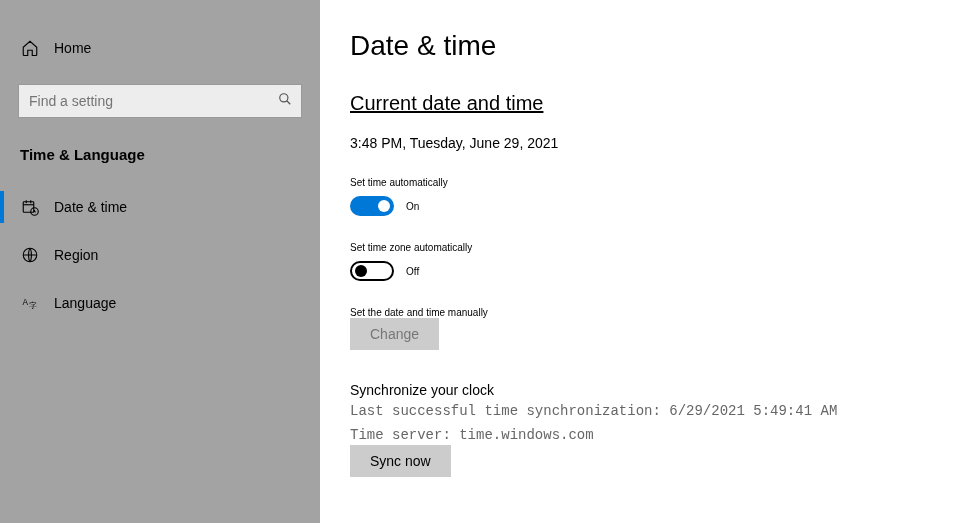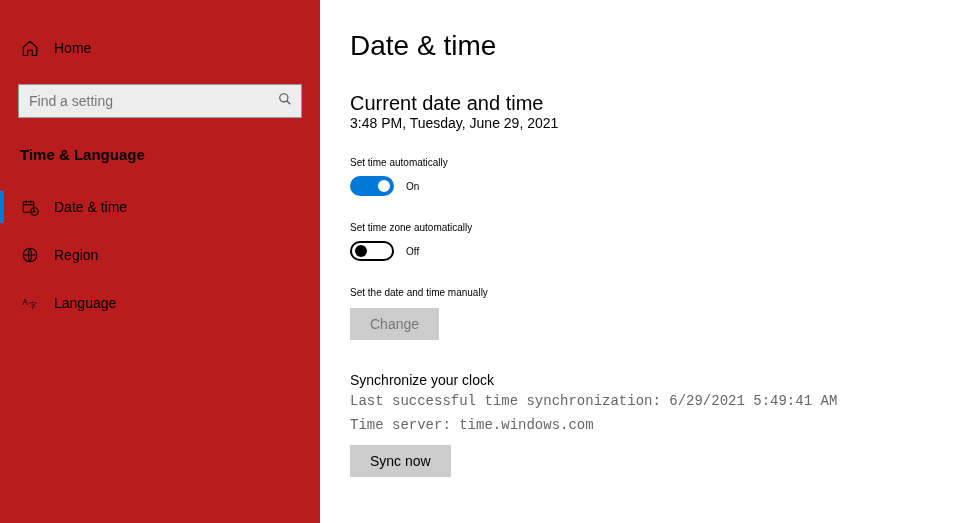--- a/index.html
+++ b/index.html
@@ -1,44 +1,44 @@
 <!DOCTYPE html>
 <html><head>
   <meta charset="utf-8">
   <style>
     * { margin: 0; padding: 0; box-sizing: border-box; font-family: "Segoe UI", -apple-system, sans-serif; }
     body { display: flex; width: 975px; height: 523px; background: #fff; overflow: hidden; }
-    .sidebar { width: 320px; background: #b91c1c; padding-top: 30px; }
+    .sidebar { width: 320px; background: #a3a3a3; padding-top: 30px; }
     .home-row { display: flex; align-items: center; padding: 0 20px; height: 36px; cursor: pointer; }
     .home-row .icon { width: 20px; height: 20px; display: flex; align-items: center; justify-content: center; }
     .home-row .label { margin-left: 14px; font-size: 14px; color: #000; }
     .search-wrap { padding: 0 18px; margin-top: 18px; }
     .search-input { width: 100%; height: 34px; border: 1px solid #999; background: #ededed; padding: 0 32px 0 10px; font-size: 14px; outline: none; }
     .search-box { position: relative; }
     .search-icon { position: absolute; right: 10px; top: 50%; transform: translateY(-50%); }
     .category { font-weight: 600; font-size: 15px; color: #000; padding: 0 20px; margin-top: 28px; }
     .nav { margin-top: 20px; }
     .nav-item { display: flex; align-items: center; height: 48px; padding: 0 20px; cursor: pointer; position: relative; }
     .nav-item .icon { width: 20px; height: 20px; display: flex; align-items: center; justify-content: center; }
     .nav-item .label { margin-left: 14px; font-size: 14px; color: #000; }
     .nav-item.active::before { content: ""; position: absolute; left: 0; top: 8px; bottom: 8px; width: 4px; background: #0078d7; }
     .main { flex: 1; padding: 30px 30px 0 30px; overflow: auto; }
     .page-title { font-size: 28px; font-weight: 400; color: #000; }
-    .section-title { font-size: 20px; font-weight: 400; margin-top: 30px; color: #000; }
-    .current-dt { font-size: 14px; color: #000; }
+    .section-title { font-size: 20px; font-weight: 400; margin-top: 30px; color: #000; text-decoration: underline; }
+    .current-dt { font-size: 14px; margin-top: 20px; color: #000; }
     .setting-label { font-size: 10px; margin-top: 26px; color: #000; }
     .toggle-row { display: flex; align-items: center; margin-top: 8px; }
     .toggle { width: 44px; height: 20px; border-radius: 10px; position: relative; cursor: pointer; }
     .toggle.on { background: #0078d7; }
     .toggle.off { background: #fff; border: 2px solid #000; }
     .toggle-knob { position: absolute; width: 12px; height: 12px; border-radius: 50%; top: 50%; transform: translateY(-50%); }
     .toggle.on .toggle-knob { background: #fff; right: 4px; }
     .toggle.off .toggle-knob { background: #000; left: 3px; }
     .toggle-text { margin-left: 12px; font-size: 10px; color: #000; }
-    .btn { border: none; background: #ccc; font-size: 14px; padding: 8px 20px; margin-top: 10px; cursor: pointer; font-family: inherit; }
+    .btn { border: none; background: #ccc; font-size: 14px; padding: 8px 20px; cursor: pointer; font-family: inherit; }
     .btn.disabled { color: #777; cursor: default; }
     .sync-info { font-size: 14px; color: #666; margin-top: 4px; line-height: 1.4; font-family: Liberation Mono, monospace; }
     .sync-title { font-size: 14px; margin-top: 32px; color: #000; }
   </style>
 </head>
 <body>
 
 <div class="sidebar">
   <div class="home-row">
     <span class="icon">

